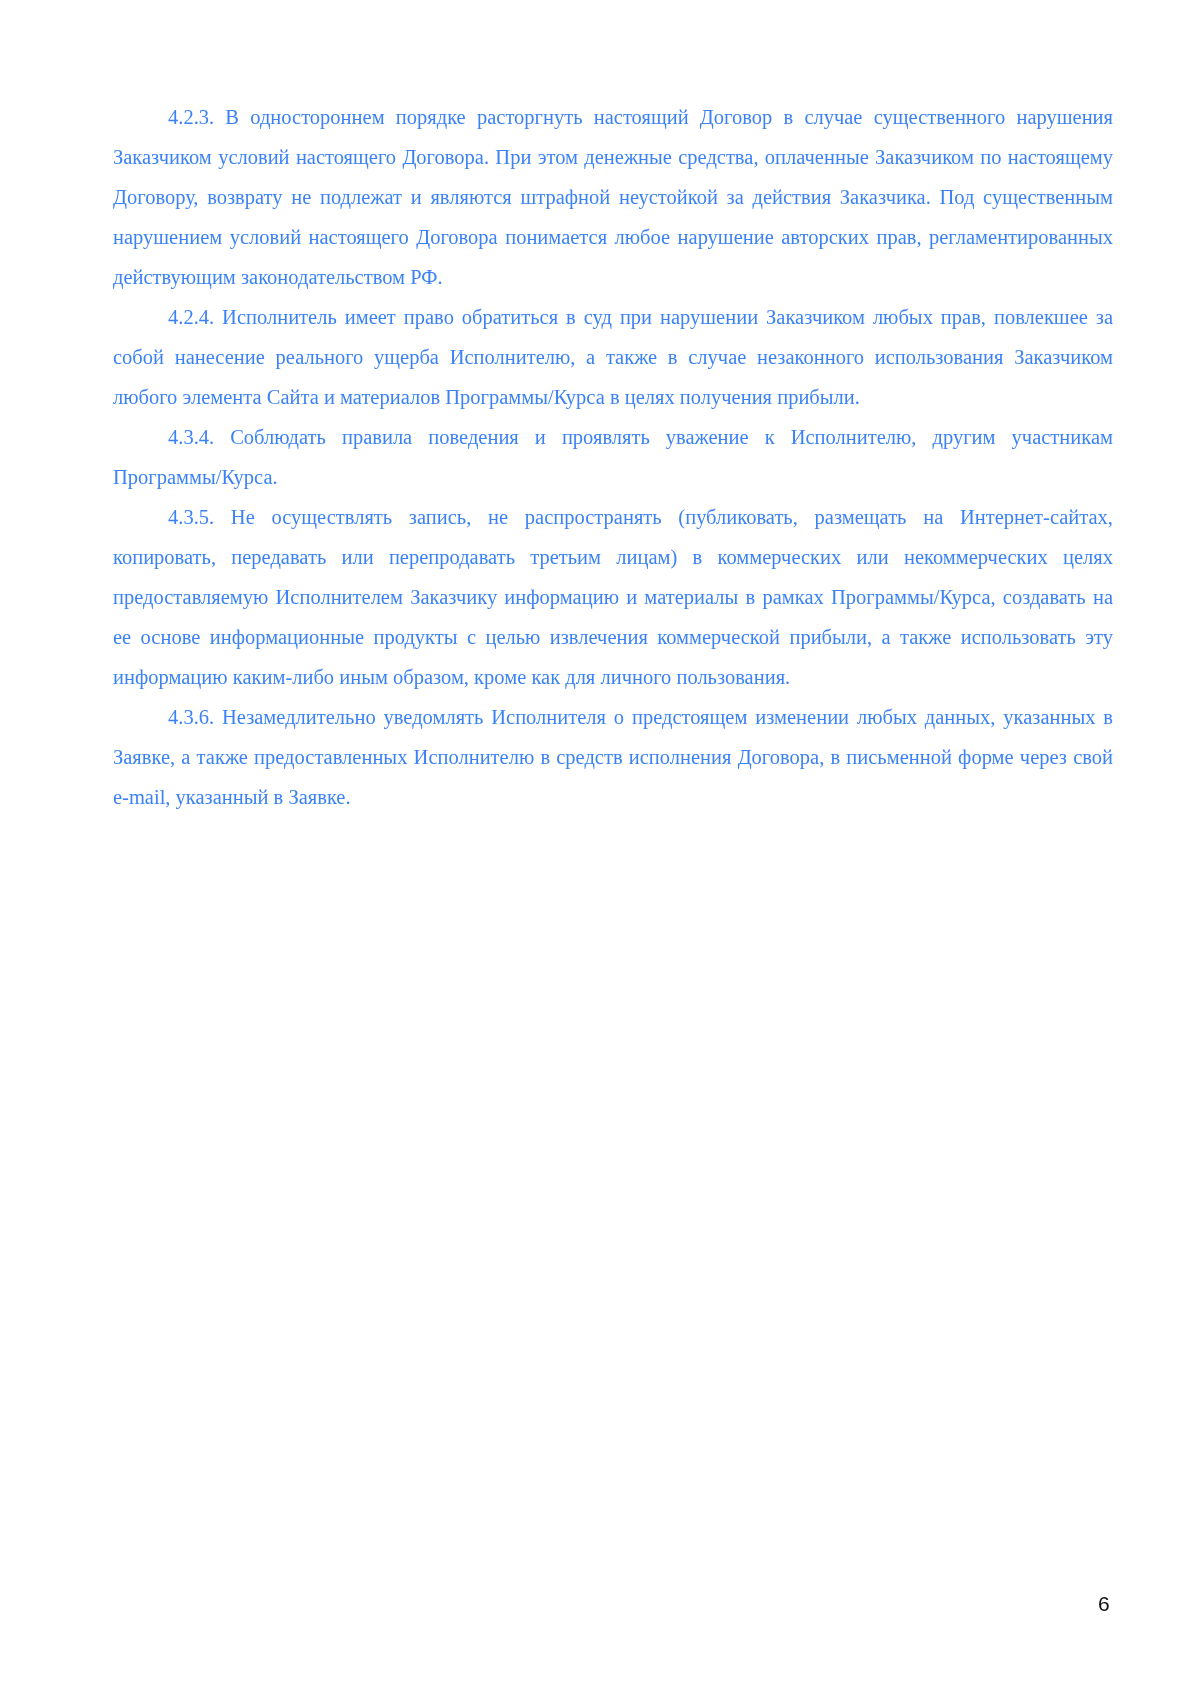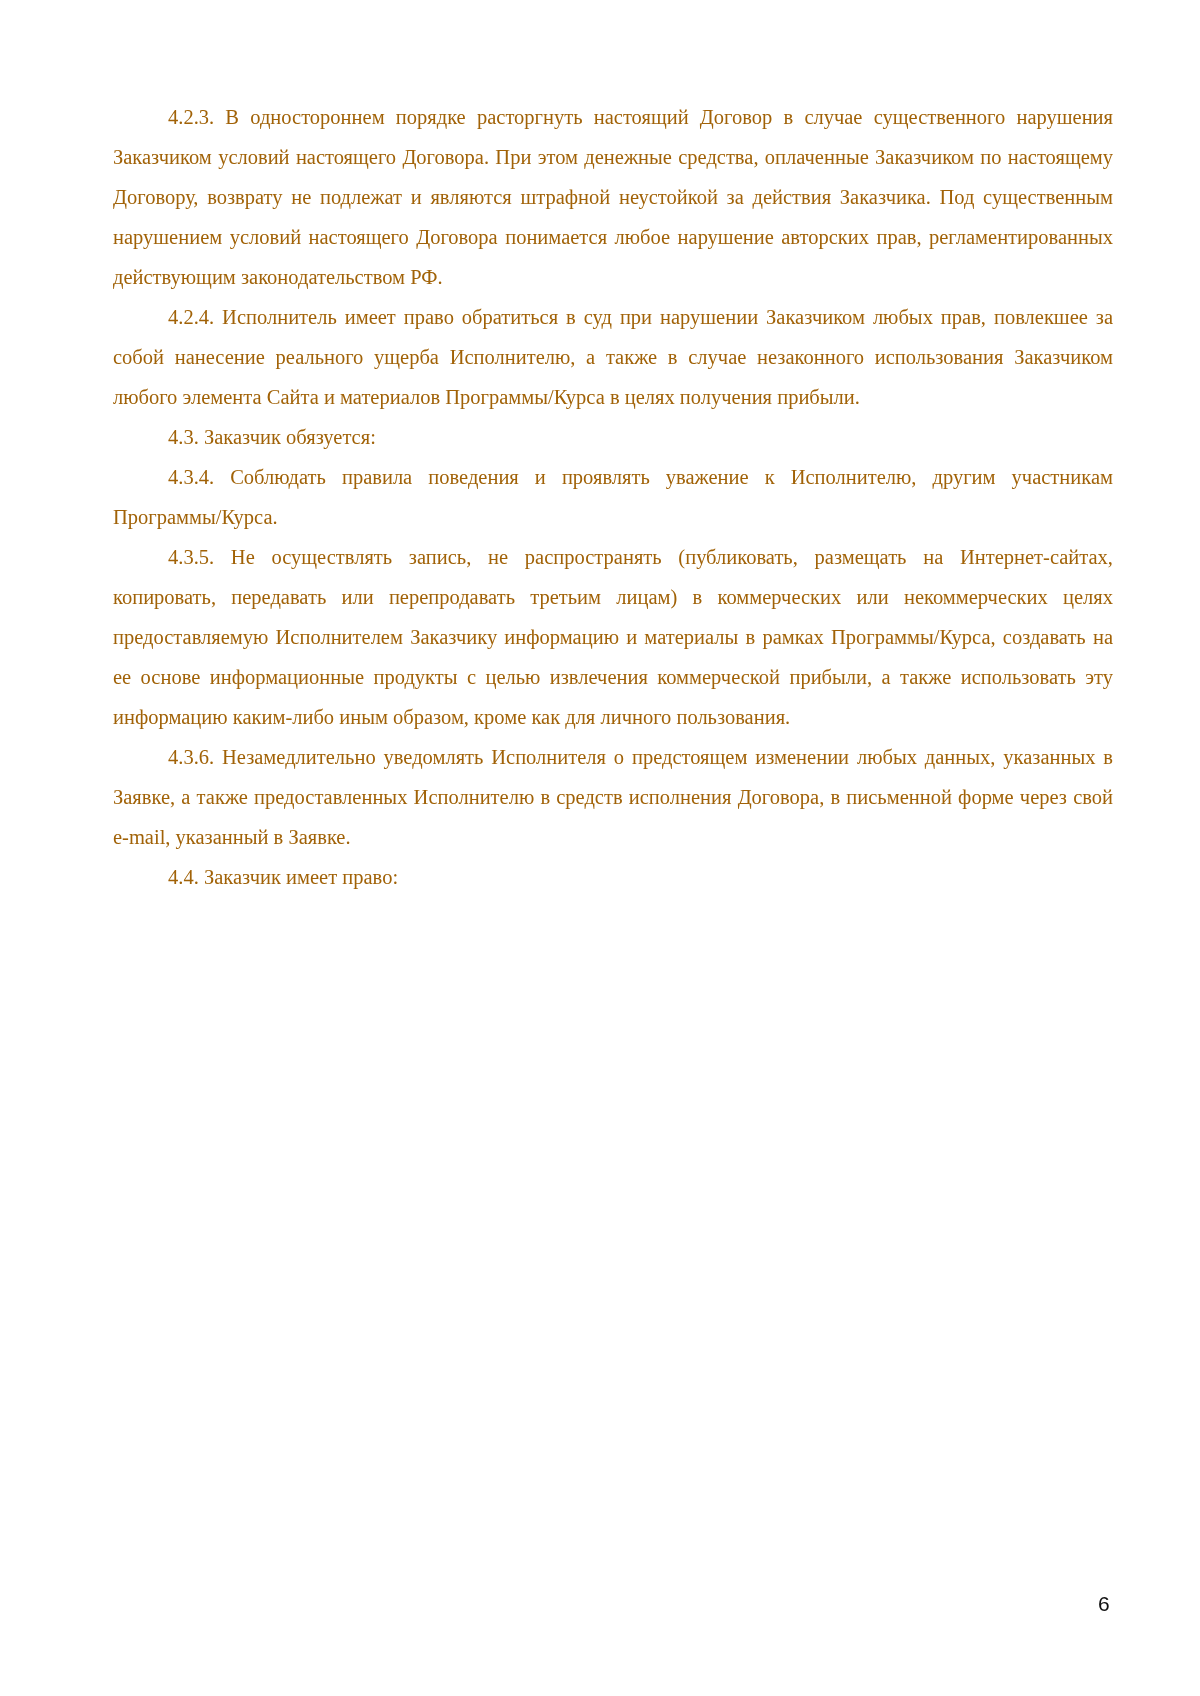--- a/index.html
+++ b/index.html
@@ -5,21 +5,21 @@
   html, body { margin: 0; padding: 0; background: #ffffff; }
   body { width: 1200px; height: 1696px; position: relative; overflow: hidden; }
   .page {
     position: absolute;
     left: 113px;
     top: 97px;
     width: 1000px;
     font-family: "Liberation Serif", serif;
     font-size: 20.5px;
     line-height: 40px;
-    color: #a16207;
+    color: #3b82f6;
     text-align: justify;
   }
   .para {
     margin: 0;
     text-indent: 55px;
     text-align: justify;
   }
   .page-number {
     position: absolute;
     left: 1098px;
@@ -28,20 +28,18 @@
     font-size: 21px;
     color: #111111;
   }
 </style>
 </head>
 <body>
 
 <div class="page">
   <p class="para">4.2.3. В одностороннем порядке расторгнуть настоящий Договор в случае существенного нарушения Заказчиком условий настоящего Договора. При этом денежные средства, оплаченные Заказчиком по настоящему Договору, возврату не подлежат и являются штрафной неустойкой за действия Заказчика. Под существенным нарушением условий настоящего Договора понимается любое нарушение авторских прав, регламентированных действующим законодательством РФ.</p>
   <p class="para">4.2.4. Исполнитель имеет право обратиться в суд при нарушении Заказчиком любых прав, повлекшее за собой нанесение реального ущерба Исполнителю, а также в случае незаконного использования Заказчиком любого элемента Сайта и материалов Программы/Курса в целях получения прибыли.</p>
-  <p class="para">4.3. Заказчик обязуется:</p>
   <p class="para">4.3.4. Соблюдать правила поведения и проявлять уважение к Исполнителю, другим участникам Программы/Курса.</p>
   <p class="para">4.3.5. Не осуществлять запись, не распространять (публиковать, размещать на Интернет-сайтах, копировать, передавать или перепродавать третьим лицам) в коммерческих или некоммерческих целях предоставляемую Исполнителем Заказчику информацию и материалы в рамках Программы/Курса, создавать на ее основе информационные продукты с целью извлечения коммерческой прибыли, а также использовать эту информацию каким-либо иным образом, кроме как для личного пользования.</p>
   <p class="para">4.3.6. Незамедлительно уведомлять Исполнителя о предстоящем изменении любых данных, указанных в Заявке, а также предоставленных Исполнителю в средств исполнения Договора, в письменной форме через свой e-mail, указанный в Заявке.</p>
-  <p class="para">4.4. Заказчик имеет право:</p>
 </div>
 
 <div class="page-number">6</div>
 
 </body></html>

